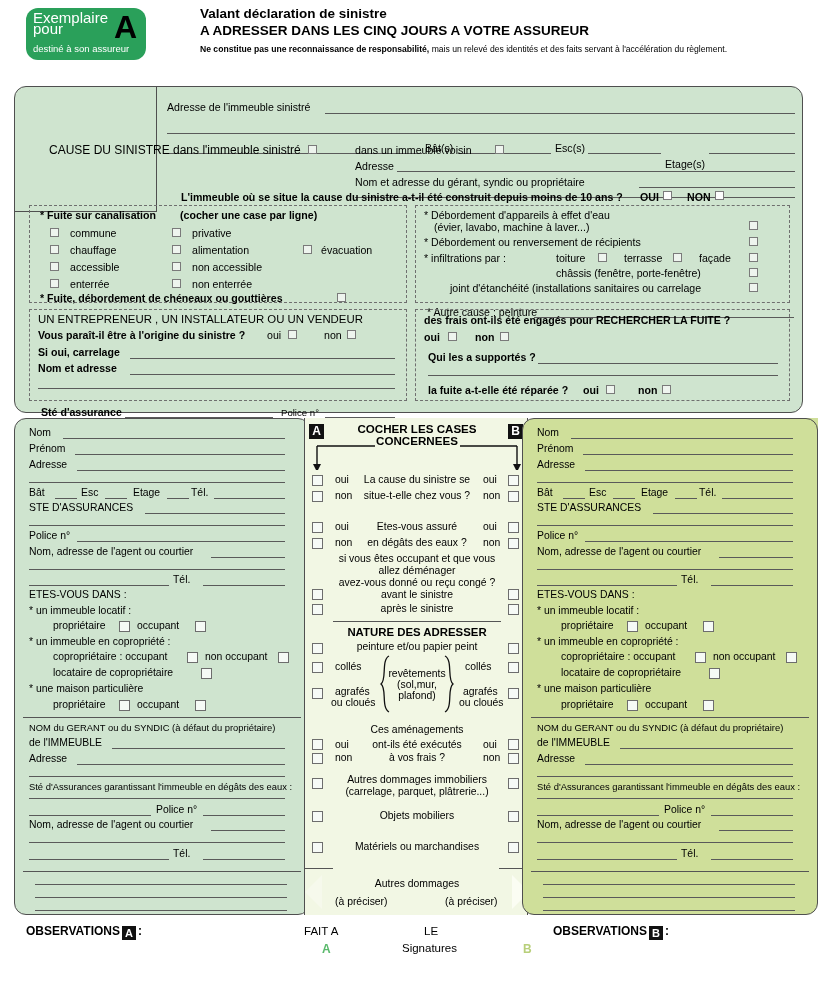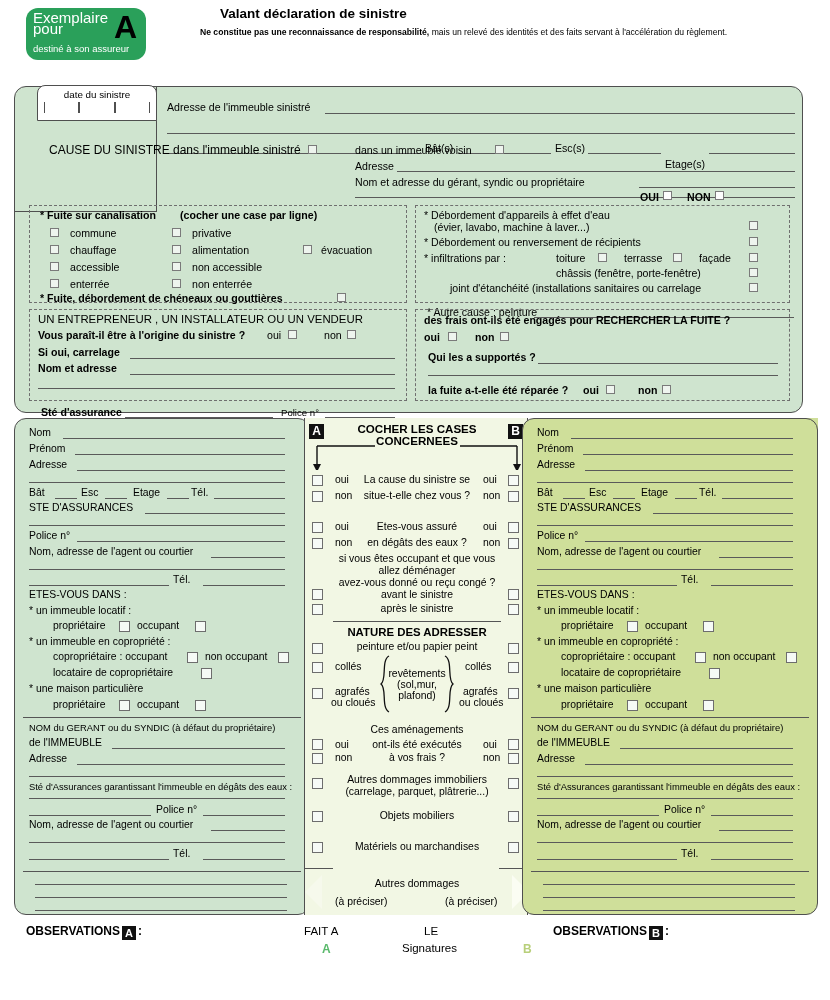--- a/index.html
+++ b/index.html
@@ -21,21 +21,21 @@
     color:#fff; padding:4px 7px;
   }
   .stamp .l1 { font-size:15px; line-height:11px; }
   .stamp .l2 { font-size:9.5px; line-height:11px; position:absolute; bottom:6px; left:7px; }
   .stamp .big {
     position:absolute; right:9px; top:2px;
     font-size:32px; font-weight:bold; color:#000; line-height:34px;
   }
   .titles { position:absolute; left:200px; top:6px; }
   .t1 { font-size:24.5px; font-weight:bold; letter-spacing:-0.2px; line-height:27px; }
-  .t2 { font-size:13.5px; font-weight:bold; line-height:16px; margin-top:0px;margin-left:20px; }
+  .t2 { font-size:13.5px; font-weight:bold; line-height:16px; margin-top:0px; }
   .t3 { font-size:13.5px; font-weight:bold; line-height:17px; }
   .t4 { font-size:8.6px; line-height:12px; margin-top:4px; }
   .t4 b { font-weight:bold; }
 
   
   .top-block {
     position:absolute; left:14px; top:86px; width:789px; height:327px;
     background:#cfe4cf;
     border:1.4px solid #4f4f4f;
     border-radius:12px;
@@ -149,35 +149,28 @@
 <body>
 
 <div class="header">
   <div class="stamp">
     <div class="l1">Exemplaire pour</div>
     <div class="big">A</div>
     <div class="l2">destiné à son assureur</div>
   </div>
   <div class="titles">
     <div class="t2">Valant déclaration de sinistre</div>
+    <div class="t3">A ADRESSER DANS LES CINQ JOURS A VOTRE ASSUREUR</div>
     <div class="t4"><b>Ne constitue pas une reconnaissance de responsabilité,</b><span> mais un relevé des identités et des faits servant à l'accélération du règlement.</span></div>
   </div>
 </div>
 
 <div class="top-block">
 
   <div class="date-left-wrap"></div>
-  <div class="date-box">
-    <div class="lbl">date du sinistre</div>
-    <div class="cells">
-        <i></i>
-        <i></i>
-        <i></i>
-      </div>
-  </div>
 
   <div class="fld" style="left:152px; top:14px;">Adresse de l'immeuble sinistré</div>
   <div class="line" style="left:310px; top:26px; width:470px;"></div>
   <div class="line" style="left:152px; top:46px; width:628px;"></div>
 
   <div class="fld" style="left:410px; top:55px;">Bât(s)</div>
   <div class="line" style="left:152px; top:66px; width:255px;"></div>
   <div class="fld" style="left:540px; top:55px;">Esc(s)</div>
   <div class="line" style="left:443px; top:66px; width:93px;"></div>
   <div class="fld" style="left:650px; top:71px;">Etage(s)</div>
@@ -190,20 +183,21 @@
   <div class="fld" style="left:340px; top:57px;">dans un immeuble voisin</div>
   <span class="cb" style="position:absolute; left:480px; top:58px;"></span>
 
   <div class="fld" style="left:340px; top:73px;">Adresse</div>
   <div class="line" style="left:382px; top:84px; width:398px;"></div>
 
   <div class="fld" style="left:340px; top:89px;">Nom et adresse du gérant, syndic ou propriétaire</div>
   <div class="line" style="left:624px; top:100px; width:156px;"></div>
   <div class="line" style="left:340px; top:110px; width:440px;"></div>
 
+  <div class="fld" style="left:166px; top:104px; font-weight:bold;">L'immeuble où se situe la cause du sinistre a-t-il été construit depuis moins de 10 ans ?</div>
   <div class="fld" style="left:625px; top:104px; font-weight:bold;">OUI</div>
   <span class="cb w" style="position:absolute; left:648px; top:104px;"></span>
   <div class="fld" style="left:672px; top:104px; font-weight:bold;">NON</div>
   <span class="cb w" style="position:absolute; left:700px; top:104px;"></span>
 
   <div class="cause-left">
     <div class="fld" style="left:10px; top:3px; font-weight:bold;">* Fuite sur canalisation</div>
     <div class="fld" style="left:150px; top:3px;font-weight:bold;">(cocher une case par ligne)</div>
 
     <span class="cb" style="position:absolute; left:20px; top:22px;"></span>

